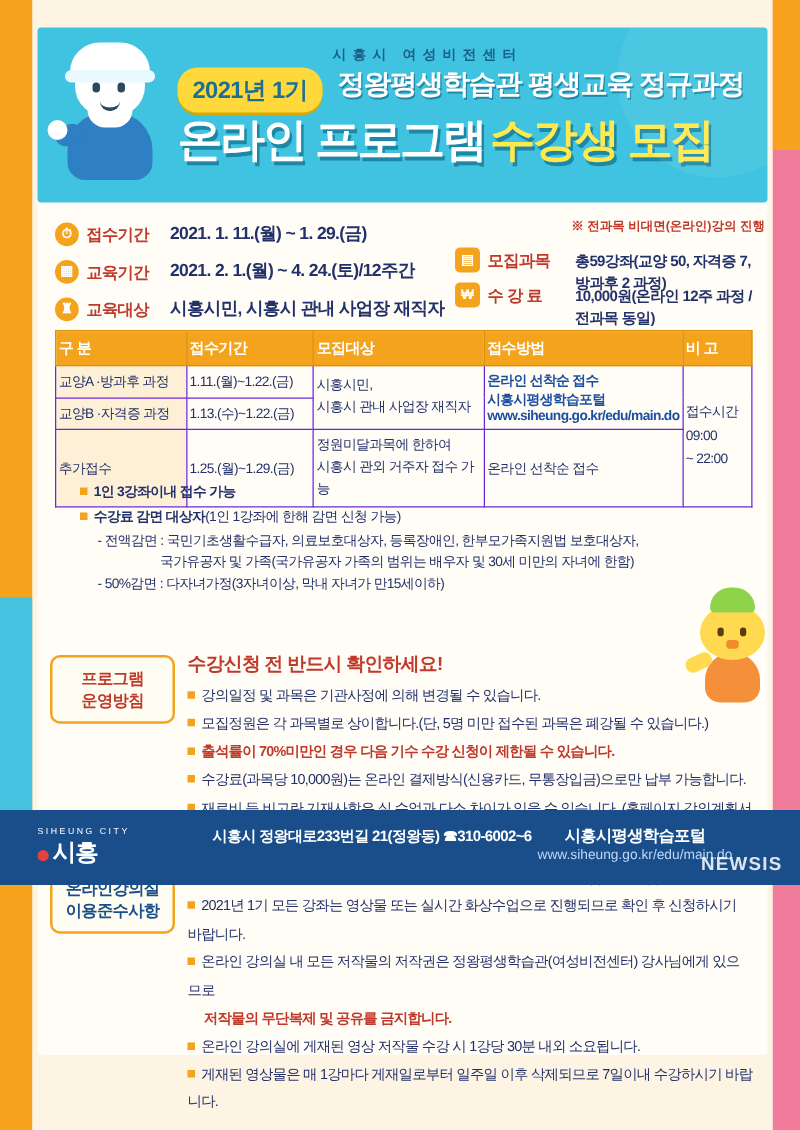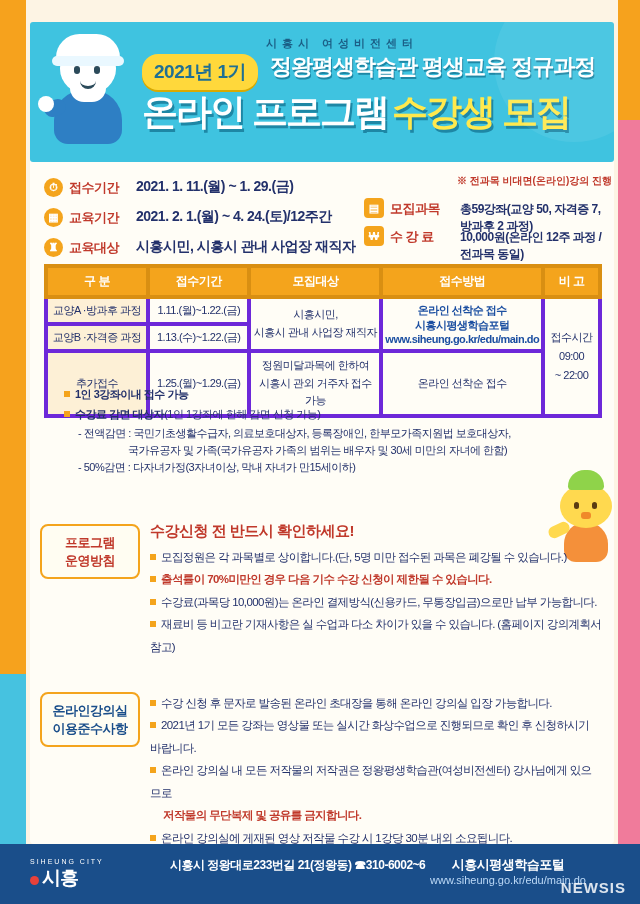--- a/index.html
+++ b/index.html
@@ -5,21 +5,21 @@
   html,body{margin:0;padding:0;}
   body{
     width:640px;height:904px;
     background:#ffffff;
     font-family:"Liberation Sans", sans-serif;
     overflow:hidden;
     position:relative;
   }
   
   .poster{
-    position:absolute;left:0;top:0;width:640px;height:904px;
+    position:absolute;left:0;top:0;width:640px;height:708px;
     background:#fdf6e8;
   }
   .edge-left{position:absolute;left:0;top:0;width:26px;height:904px;background:#f6a21d;}
   .edge-right{position:absolute;right:0;top:0;width:22px;height:904px;background:#f07b9b;}
   .edge-left-b{position:absolute;left:0;bottom:0;width:26px;height:230px;background:#46c2e0;}
   .edge-right-t{position:absolute;right:0;top:0;width:22px;height:120px;background:#f6a21d;}
   .inner{
     position:absolute;left:26px;top:0;width:592px;height:904px;
     background:#fdf4e4;
   }
@@ -92,21 +92,21 @@
   .ico.b{background:#f4a41c;}
   .info-label{position:absolute;left:25px;top:3px;font-size:13px;font-weight:bold;color:#c0392b;letter-spacing:-.5px;}
   .info-val{position:absolute;left:92px;top:2px;font-size:14px;font-weight:bold;color:#23316b;letter-spacing:-.5px;}
   .r-ico{position:absolute;width:20px;height:20px;border-radius:4px;background:#f4a41c;color:#fff;font-size:11px;line-height:20px;text-align:center;font-weight:bold;}
   .r-label{position:absolute;font-size:13px;font-weight:bold;color:#c0392b;letter-spacing:-.5px;}
   .r-val{position:absolute;font-size:12px;font-weight:bold;color:#23316b;letter-spacing:-.5px;}
   .note-red{position:absolute;right:2px;top:-18px;font-size:10px;color:#c0392b;font-weight:bold;}
 
   
   .tbl{position:absolute;left:44px;top:264px;width:558px;border-collapse:collapse;}
-  .tbl td,.tbl th{border:4px solid #6d28d9;font-size:11px;text-align:center;color:#23316b;padding:4px 2px;letter-spacing:-.5px;}
+  .tbl td,.tbl th{border:1px solid #6d28d9;font-size:11px;text-align:left;color:#23316b;padding:4px 2px;letter-spacing:-.5px;}
   .tbl thead th{background:#f4a41c;color:#fff;font-size:12px;font-weight:bold;padding:5px 2px;border-color:#d98f12;}
   .tbl .lab{background:#fdf0d6;font-weight:normal;font-size:11px;}
   .tbl .blue{color:#1c4fa1;font-weight:bold;}
   .tbl .link{color:#1c4fa1;font-weight:bold;}
 
   
   .blist{position:absolute;left:48px;top:386px;width:556px;font-size:11px;color:#23316b;line-height:1.55;letter-spacing:-.5px;margin-left:16px;}
   .blist .b1{font-weight:bold;}
   .blist .sub{padding-left:14px;}
   .tagline{margin-top:4px;}
@@ -278,20 +278,21 @@
     <div class="c-eye l"></div>
     <div class="c-eye r"></div>
     <div class="c-beak"></div>
   </div>
 
   <div class="sec" style="top:524px;">
     <div class="sec-badge" style="white-space:pre-line;">프로그램
 운영방침</div>
     <div class="sec-title">수강신청 전 반드시 확인하세요!</div>
     <div class="sec-list">
+      <div><span class="sq"></span><span>강의일정 및 과목은 기관사정에 의해 변경될 수 있습니다.</span></div>
       <div><span class="sq"></span><span>모집정원은 각 과목별로 상이합니다.(단, 5명 미만 접수된 과목은 폐강될 수 있습니다.)</span></div>
       <div><span class="sq"></span><span class="hl">출석률이 70%미만인 경우 다음 기수 수강 신청이 제한될 수 있습니다.</span></div>
       <div><span class="sq"></span><span>수강료(과목당 10,000원)는 온라인 결제방식(신용카드, 무통장입금)으로만 납부 가능합니다.</span></div>
       <div><span class="sq"></span><span>재료비 등 비고란 기재사항은 실 수업과 다소 차이가 있을 수 있습니다. (홈페이지 강의계획서 참고)</span></div>
     </div>
   </div>
 
   <div class="sec" style="top:692px;">
     <div class="sec-badge" style="white-space:pre-line;color:#1a4e8a;">온라인강의실
 이용준수사항</div>

